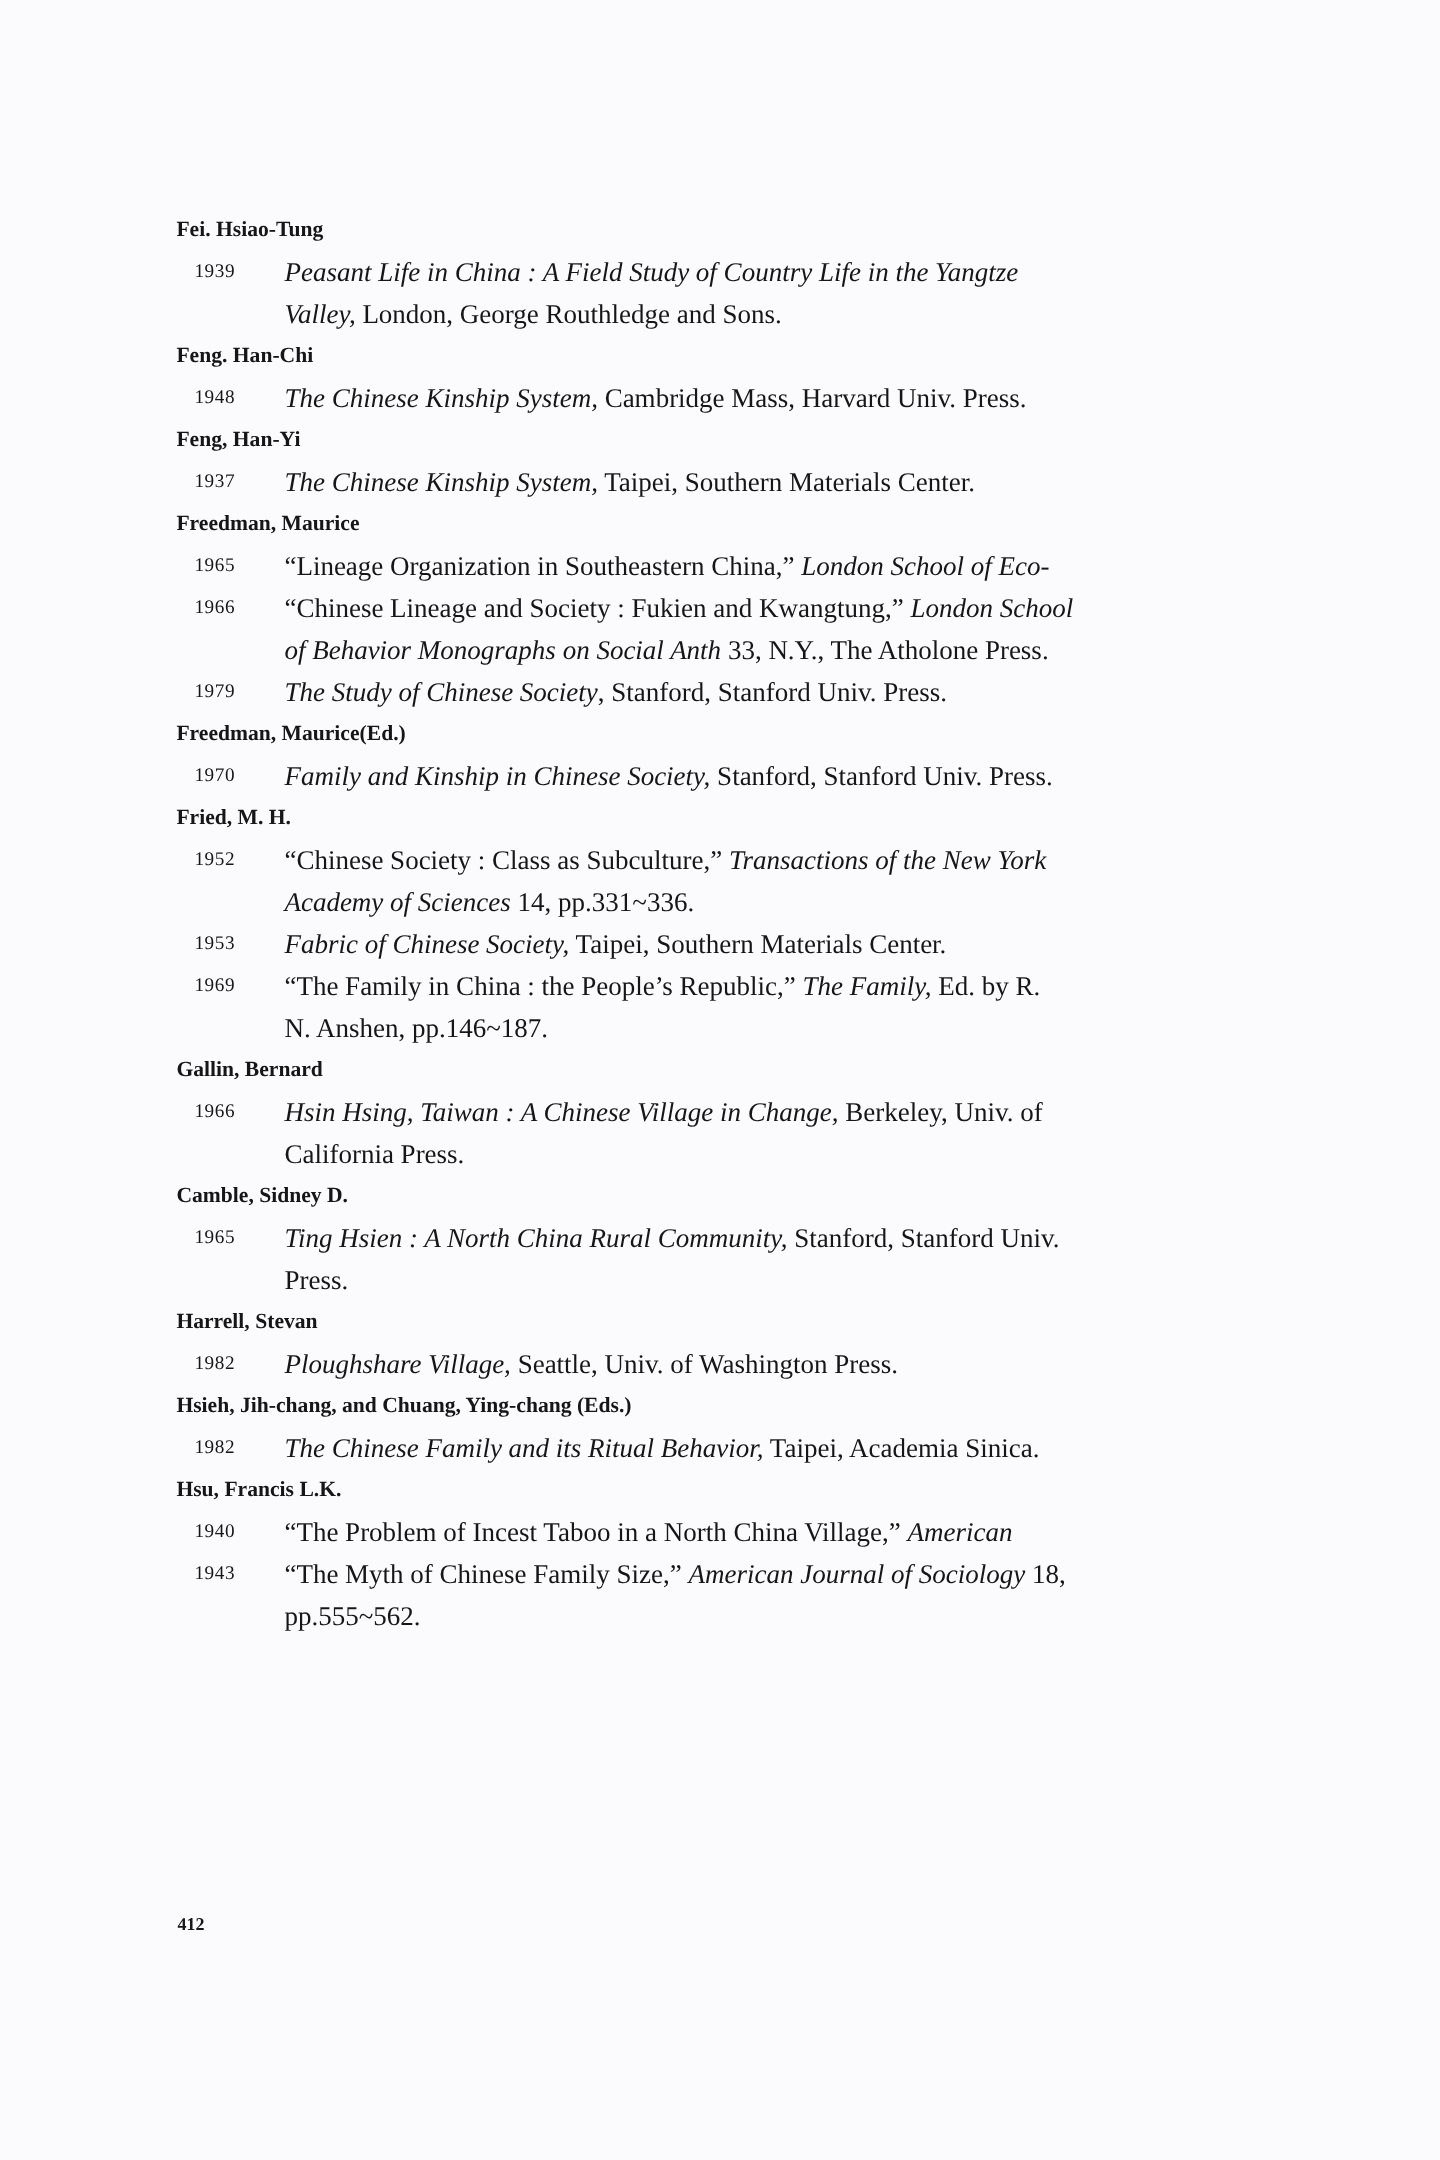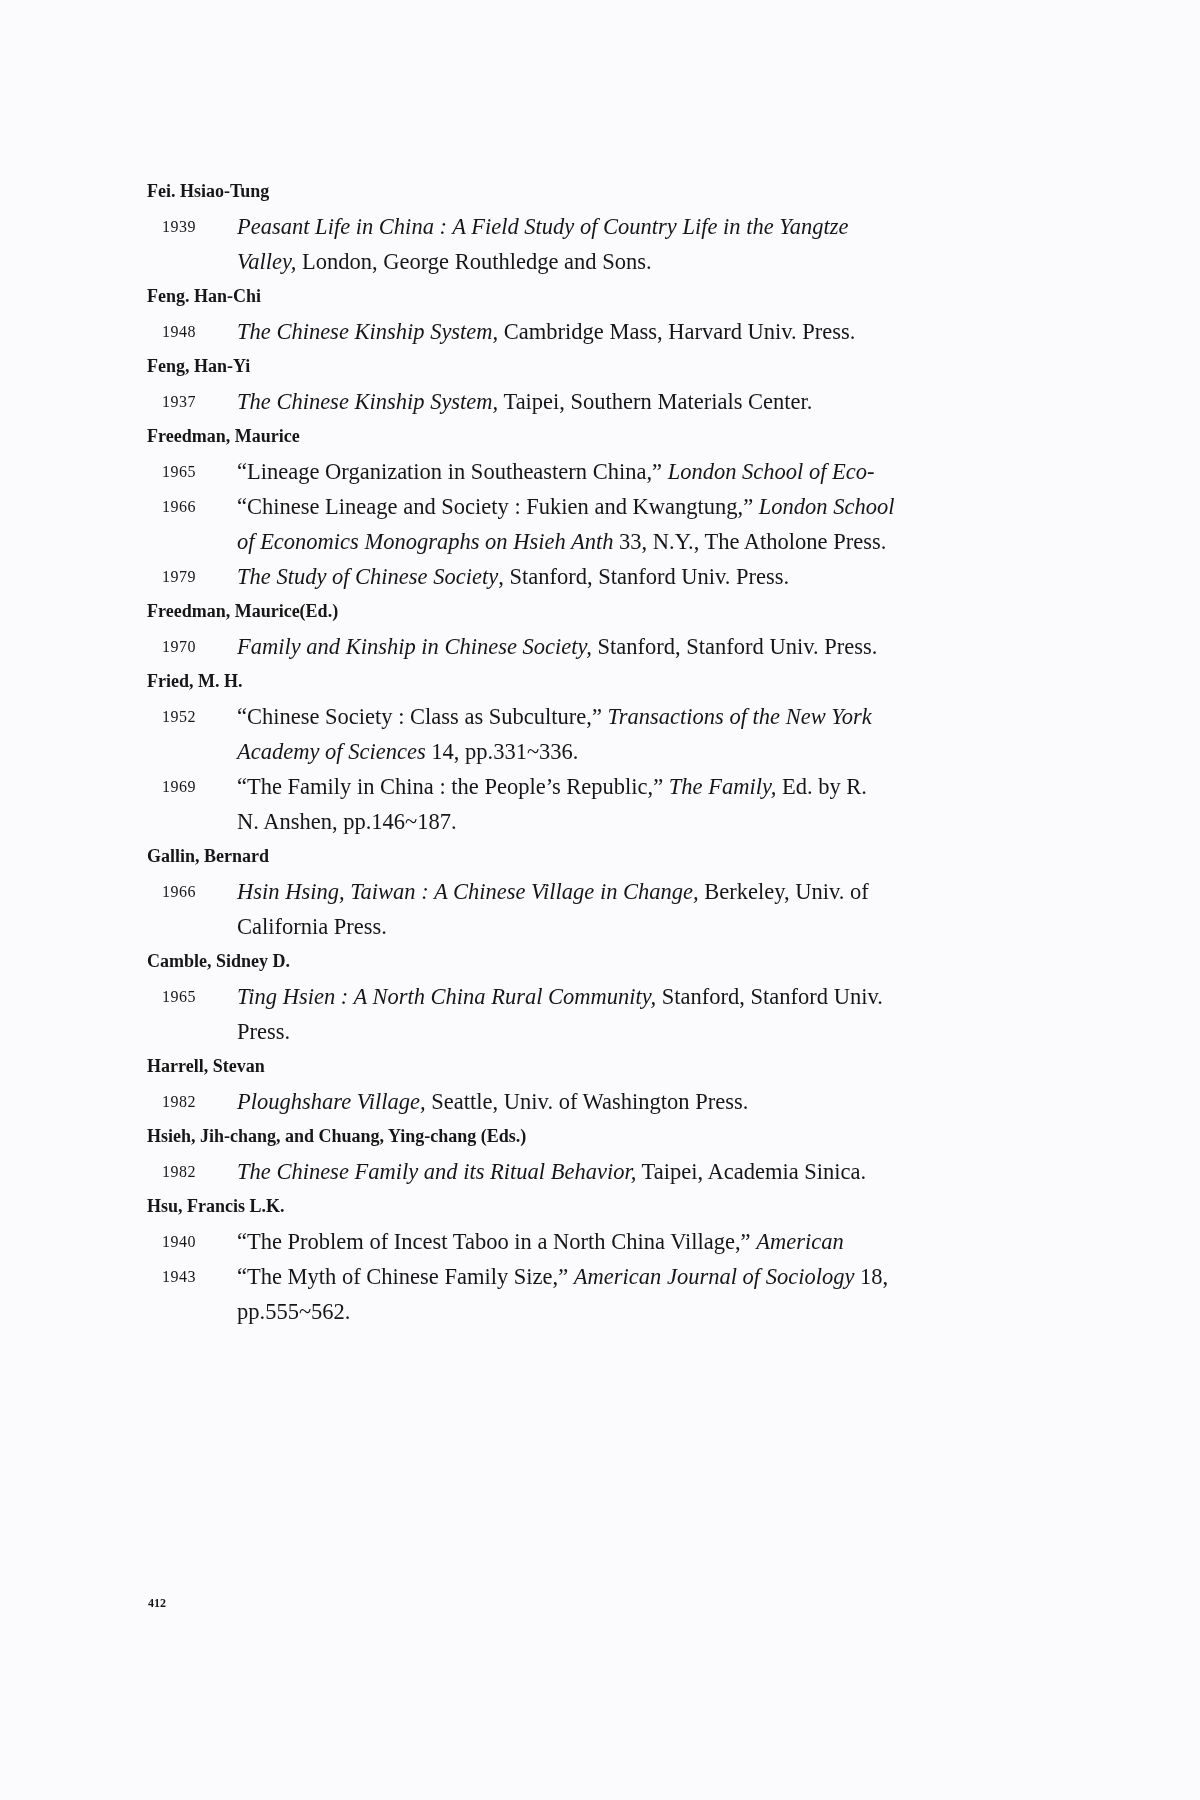--- a/index.html
+++ b/index.html
@@ -5,21 +5,21 @@
   html, body { margin:0; padding:0; }
   body { width:1200px; height:1800px; background:#fbfbfd; position:relative; overflow:hidden;
          font-family:"Liberation Serif", "DejaVu Serif", serif; color:#161616; }
   .page { position:absolute; left:0; top:0; width:1200px; height:1800px; }
   .entries { position:absolute; left:147px; top:174px; width:900px; }
   .author { font-weight:bold; font-size:18px; height:35px; line-height:35px; white-space:nowrap; }
   .ref { position:relative; padding-left:90px; font-size:22.5px; line-height:35px; }
   .ref .year { position:absolute; left:15px; top:0; font-size:16px; letter-spacing:0.5px; }
   .ref .line { display:block; white-space:nowrap; height:35px; }
   i { font-style:italic; }
-  .page-number { position:absolute; left:148px; top:1596px; font-size:12px; font-weight:bold;text-align:right; }
+  .page-number { position:absolute; left:148px; top:1596px; font-size:15px; font-weight:bold;text-align:right; }
 </style>
 </head>
 <body>
 
 <div class="page">
   <div class="entries" id="entries">
       <div>
         <div class="author">Fei. Hsiao-Tung</div>
         <div class="ref">
           <span class="year">1939</span>
@@ -43,40 +43,44 @@
       </div>
       <div>
         <div class="author">Freedman, Maurice</div>
         <div class="ref">
           <span class="year">1965</span>
           <span class="line"><span>“Lineage Organization in Southeastern China,” </span><i>London School of Eco-</i></span>
         </div>
         <div class="ref">
           <span class="year">1966</span>
           <span class="line"><span>“Chinese Lineage and Society : Fukien and Kwangtung,” </span><i>London School</i></span>
-          <span class="line"><i>of Economics Monographs on Hsieh Anth</i><span> 33, N.Y., The Atholone Press.</span></span>
+          <span class="line"><i>of Behavior Monographs on Social Anth</i><span> 33, N.Y., The Atholone Press.</span></span>
         </div>
         <div class="ref">
           <span class="year">1979</span>
           <span class="line"><i>The Study of Chinese Society</i><span>, Stanford, Stanford Univ. Press.</span></span>
         </div>
       </div>
       <div>
         <div class="author">Freedman, Maurice(Ed.)</div>
         <div class="ref">
           <span class="year">1970</span>
           <span class="line"><i>Family and Kinship in Chinese Society,</i><span> Stanford, Stanford Univ. Press.</span></span>
         </div>
       </div>
       <div>
         <div class="author">Fried, M. H.</div>
         <div class="ref">
           <span class="year">1952</span>
           <span class="line"><span>“Chinese Society : Class as Subculture,” </span><i>Transactions of the New York</i></span>
           <span class="line"><i>Academy of Sciences</i><span> 14, pp.331~336.</span></span>
+        </div>
+        <div class="ref">
+          <span class="year">1953</span>
+          <span class="line"><i>Fabric of Chinese Society,</i><span> Taipei, Southern Materials Center.</span></span>
         </div>
         <div class="ref">
           <span class="year">1969</span>
           <span class="line"><span>“The Family in China : the People’s Republic,” </span><i>The Family,</i><span> Ed. by R.</span></span>
           <span class="line"><span>N. Anshen, pp.146~187.</span></span>
         </div>
       </div>
       <div>
         <div class="author">Gallin, Bernard</div>
         <div class="ref">

